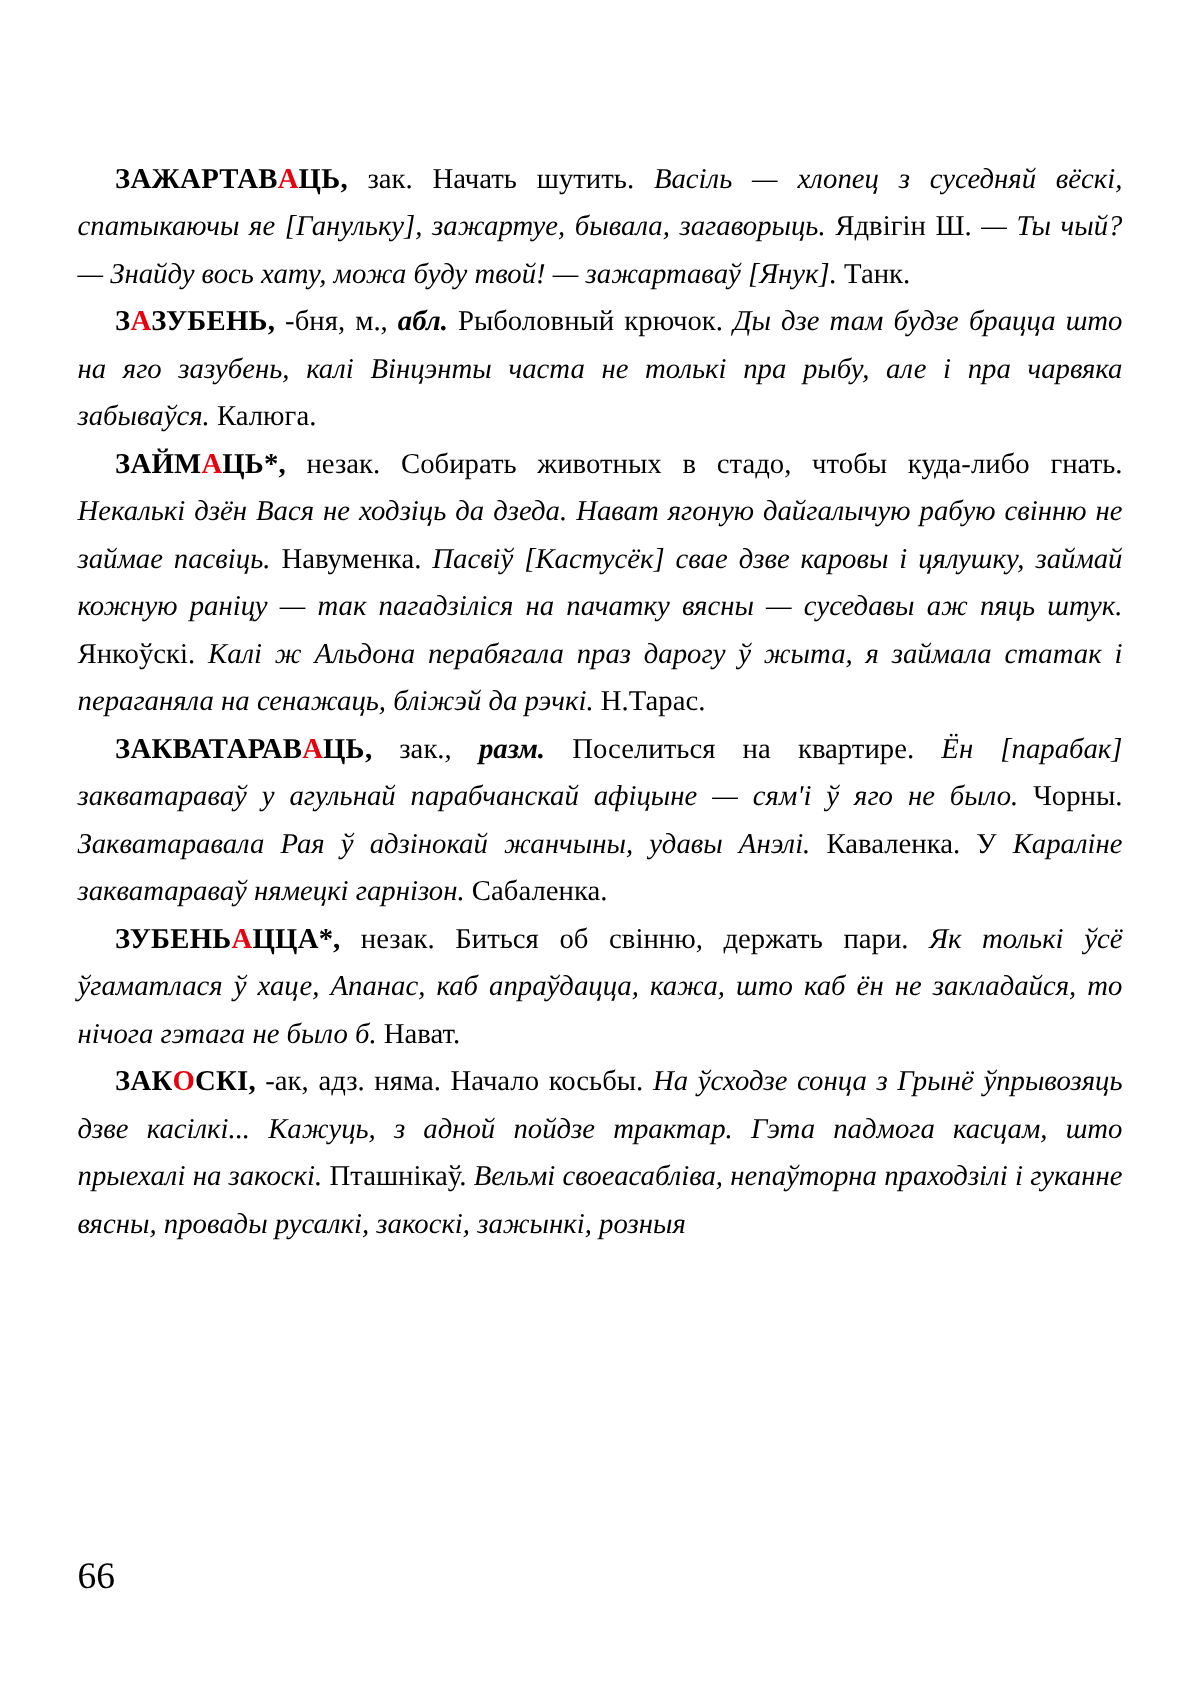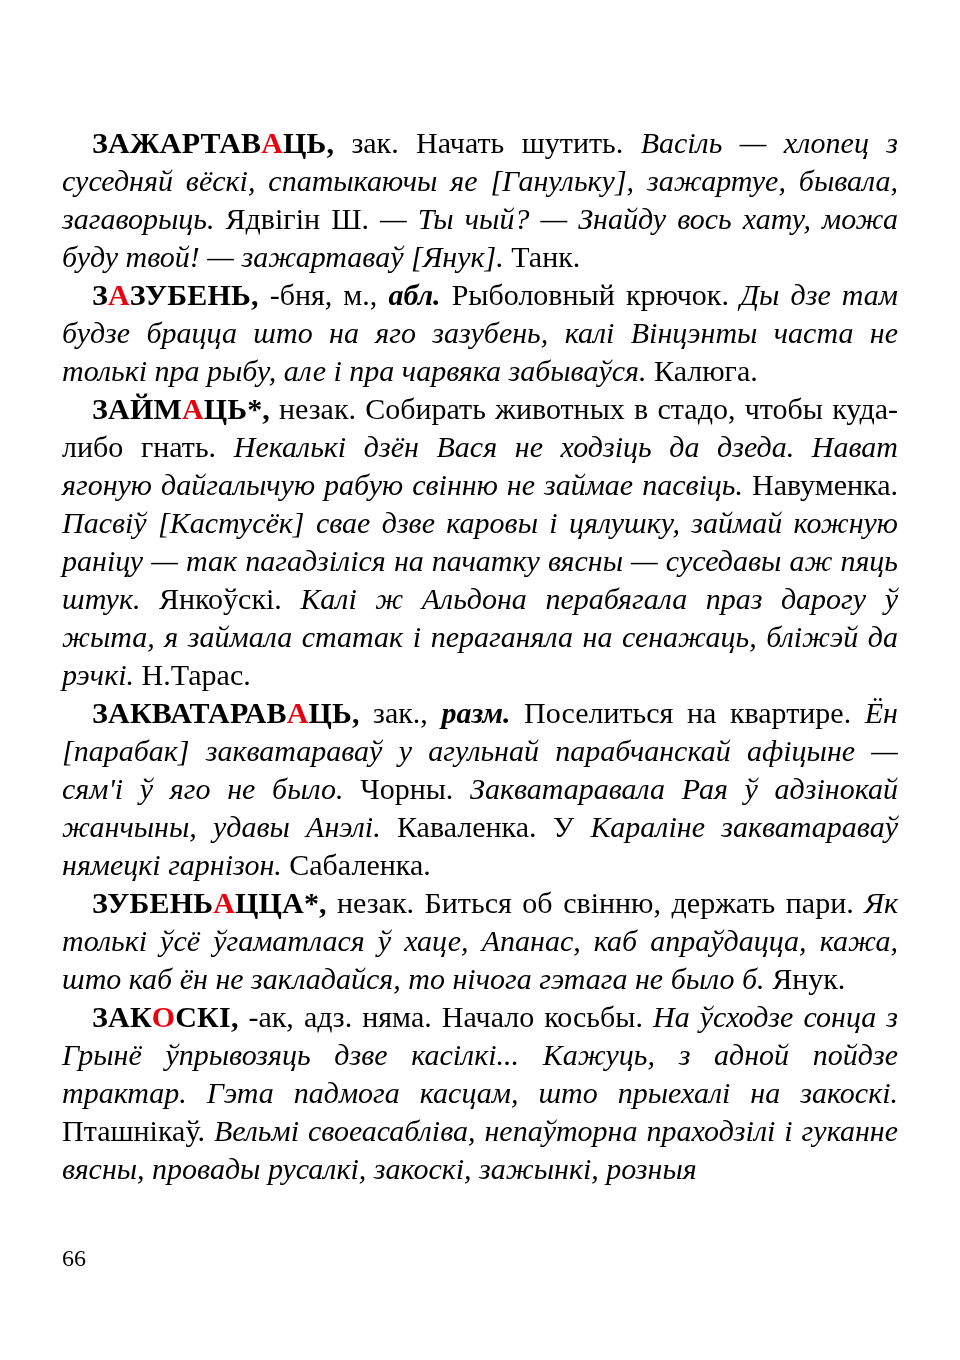--- a/index.html
+++ b/index.html
@@ -31,21 +31,21 @@
     top: 124px;
     width: 836px;
   }
 
   .entry {
     margin: 0;
     padding: 0;
     text-indent: 30px;
     text-align: justify;
     text-justify: inter-word;
-    font-size: 30px;
+    font-size: 23px;
     line-height: 38px;
     hyphens: none;
   }
 
   
   .hw {
     font-weight: bold;
     font-style: normal;
     letter-spacing: 0.2px;
   }
@@ -84,21 +84,21 @@
   
   .src {
     font-style: normal;
     font-weight: normal;
   }
 
   #folio {
     position: absolute;
     left: 62px;
     top: 1246px;
-    font-size: 24px;
+    font-size: 30px;
     font-style: normal;
     font-weight: normal;
     line-height: 1;
   }
 </style>
 </head>
 <body>
 
 <div id="page">
 
@@ -114,21 +114,21 @@
 
     <p class="entry">
       <span class="hw">ЗАЙМ</span><span class="stress">А</span><span class="hw">ЦЬ</span><span class="hw-mark">*,</span><span class="gram"> незак. </span><span class="def">Собирать животных в стадо, чтобы куда-либо гнать. </span><span class="cit">Некалькі дзён Вася не ходзіць да дзеда. Нават ягоную дайгалычую рабую свінню не займае пасвіць. </span><span class="src">Навуменка. </span><span class="cit">Пасвіў [Кастусёк] свае дзве каровы і цялушку, займай кожную раніцу — так пагадзіліся на пачатку вясны — суседавы аж пяць штук. </span><span class="src">Янкоўскі. </span><span class="cit">Калі ж Альдона перабягала праз дарогу ў жыта, я займала статак і пераганяла на сенажаць, бліжэй да рэчкі. </span><span class="src">Н.Тарас.</span>
     </p>
 
     <p class="entry">
       <span class="hw">ЗАКВАТАРАВ</span><span class="stress">А</span><span class="hw">ЦЬ</span><span class="hw-mark">,</span><span class="gram"> зак., </span><span class="label">разм. </span><span class="def">Поселиться на квартире. </span><span class="cit">Ён [парабак] закватараваў у агульнай парабчанскай афіцыне — сям'і ў яго не было. </span><span class="src">Чорны. </span><span class="cit">Закватаравала Рая ў адзінокай жанчыны, удавы Анэлі. </span><span class="src">Каваленка. </span><span class="src">У </span><span class="cit">Караліне закватараваў нямецкі гарнізон. </span><span class="src">Сабаленка.</span>
     </p>
 
     <p class="entry">
-      <span class="hw">ЗУБЕНЬ</span><span class="stress">А</span><span class="hw">ЦЦА</span><span class="hw-mark">*,</span><span class="gram"> незак. </span><span class="def">Биться об свінню, держать пари. </span><span class="cit">Як толькі ўсё ўгаматлася ў хаце, Апанас, каб апраўдацца, кажа, што каб ён не закладайся, то нічога гэтага не было б. </span><span class="src">Янук.</span>
+      <span class="hw">ЗУБЕНЬ</span><span class="stress">А</span><span class="hw">ЦЦА</span><span class="hw-mark">*,</span><span class="gram"> незак. </span><span class="def">Биться об свінню, держать пари. </span><span class="cit">Як толькі ўсё ўгаматлася ў хаце, Апанас, каб апраўдацца, кажа, што каб ён не закладайся, то нічога гэтага не было б. </span><span class="src">Нават.</span>
     </p>
 
     <p class="entry">
       <span class="hw">ЗАК</span><span class="stress">О</span><span class="hw">СКІ</span><span class="hw-mark">,</span><span class="gram"> -ак, адз. няма. </span><span class="def">Начало косьбы. </span><span class="cit">На ўсходзе сонца з Грынё ўпрывозяць дзве касілкі... Кажуць, з адной пойдзе трактар. Гэта падмога касцам, што прыехалі на закоскі. </span><span class="src">Пташнікаў. </span><span class="cit">Вельмі своеасабліва, непаўторна праходзілі і гуканне вясны, провады русалкі, закоскі, зажынкі, розныя</span>
     </p>
 
   </div>
 
   <div id="folio">66</div>
 

